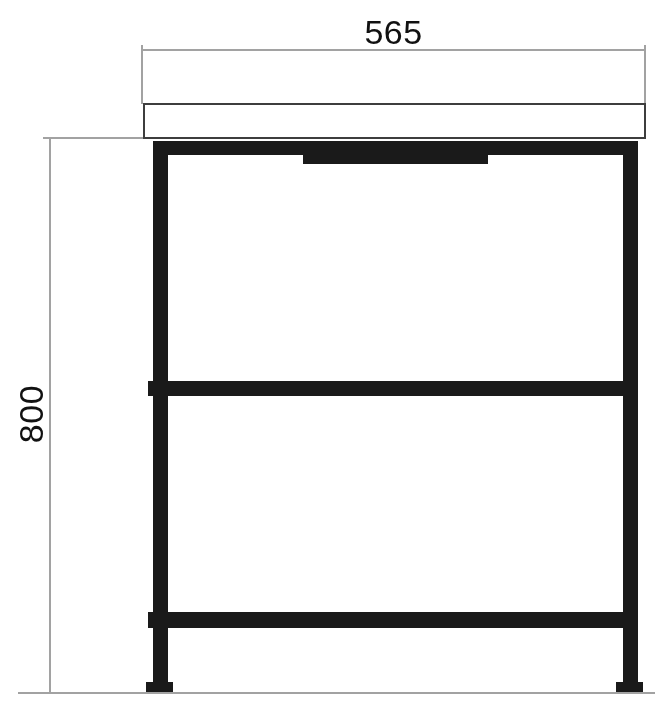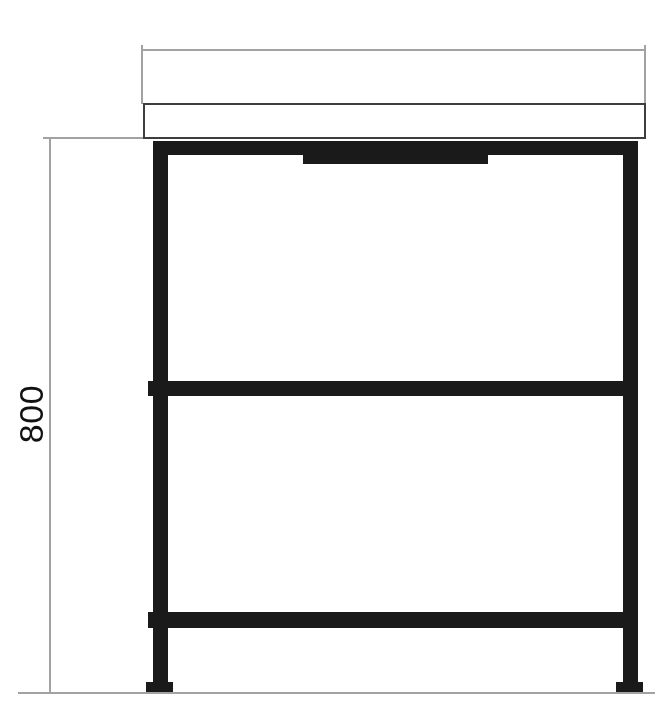--- a/index.html
+++ b/index.html
@@ -51,20 +51,21 @@
     left:-26px;top:394px;width:120px;height:40px;
     transform:rotate(-90deg);
   }
   .floor-line{left:18px;top:692px;width:637px;height:2px;}
 </style>
 </head>
 <body>
 
 <div class="canvas">
 
+  <div class="abs dim-label width-label">565</div>
   <div class="abs hline dim-top-line"></div>
   <div class="abs vline ext-top-left"></div>
   <div class="abs vline ext-top-right"></div>
 
   <div class="abs dim-label height-label">800</div>
   <div class="abs vline dim-left-line"></div>
   <div class="abs hline ext-left-horiz"></div>
 
   <div class="abs hline floor-line"></div>
 

